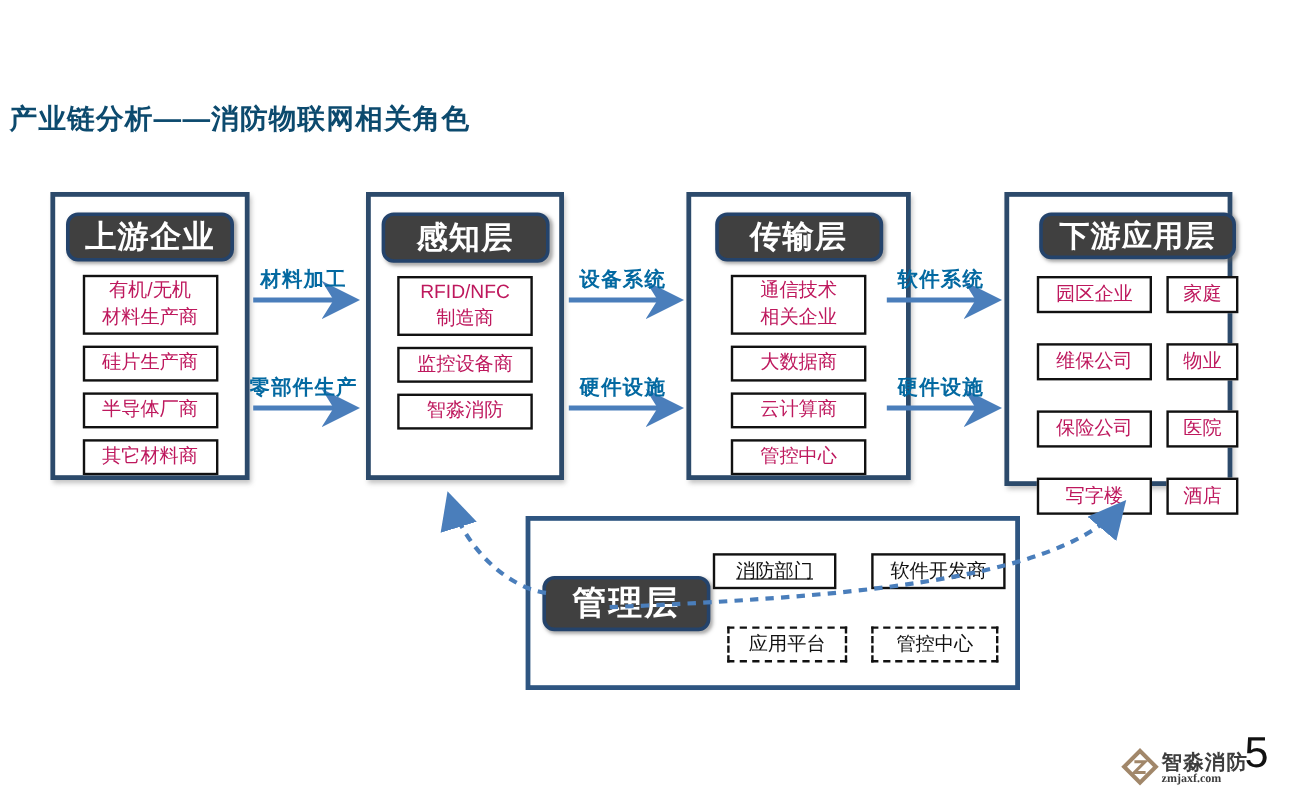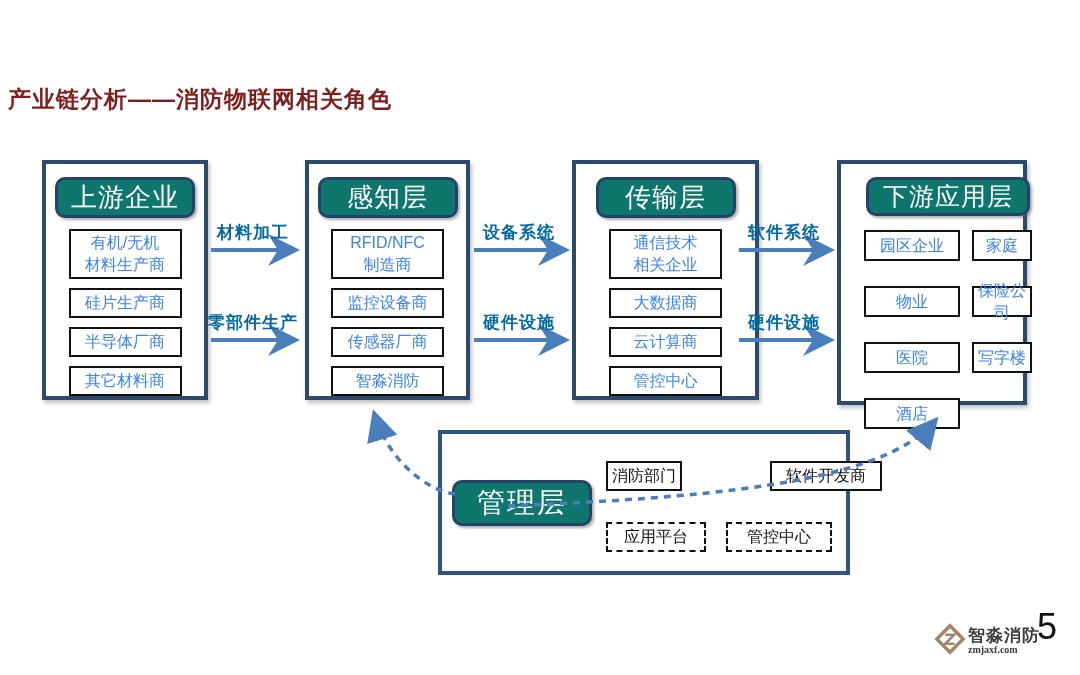--- a/index.html
+++ b/index.html
@@ -3,41 +3,41 @@
 <meta charset="utf-8">
 <style>
   * { margin:0; padding:0; box-sizing:border-box; }
   html,body { background:#ffffff; }
   body { font-family:"Liberation Sans", sans-serif; }
   .canvas {
     position:relative; width:1080px; height:675px; background:#ffffff; overflow:hidden;
   }
   .page-title {
     position:absolute; left:8px; top:84px;
-    font-size:23px; font-weight:bold; color:#7f1d1d; letter-spacing:1px;
+    font-size:23px; font-weight:bold; color:#0c4a6e; letter-spacing:1px;
   }
   
   .col-box {
     position:absolute; top:160px; height:240px;
     border:4px solid #2c4a6b; background:#fff;
     box-shadow:2px 3px 4px rgba(120,120,120,.45);
     display:flex; flex-direction:column; align-items:center;
   }
   .badge {
-    background:#0f766e; border:3px solid #24436b; border-radius:10px;
-    color:#fff; font-weight:normal; text-align:center;
+    background:#404040; border:3px solid #24436b; border-radius:10px;
+    color:#fff; font-weight:bold; text-align:center;
     display:flex; align-items:center; justify-content:center;
     box-shadow:2px 2px 3px rgba(90,90,90,.5);
   }
   .col-badge { width:140px; height:42px; font-size:26px; margin-top:13px; letter-spacing:1px; }
   .items { display:flex; flex-direction:column; align-items:center; margin-top:11px; gap:9px; }
   .item {
     width:113px; border:2px solid #111; background:#fff;
     display:flex; align-items:center; justify-content:center;
-    font-size:16px; color:#3b82f6; text-align:center; white-space:pre-line; line-height:1.35;
+    font-size:16px; color:#be185d; text-align:center; white-space:pre-line; line-height:1.35;
     height:30px;
   }
   .item.tall { height:50px; }
   
   .col4 { height:245px;padding-left:32px; }
   .col4 .col-badge { width:164px; height:40px; font-size:25px; }
   .grid2 { display:grid; grid-template-columns:96px 60px; gap:25px 12px; margin-top:14px; }
   .grid2 .item { width:auto; height:31px; }
   
   .flow-label {
@@ -51,22 +51,22 @@
   }
   .mgmt-badge {
     position:absolute; left:10px; top:46px; width:140px; height:46px;
     font-size:28px; letter-spacing:2px;
   }
   .mgmt-item {
     position:absolute; border:2px solid #111; background:#fff; height:30px;
     display:flex; align-items:center; justify-content:center; font-size:16px; color:#111;
   }
   .mgmt-item.dashed { border:2px dashed #111; }
-  .mi-1 { left:164px; top:27px; width:76px; }
-  .mi-2 { left:284px; top:27px; width:112px;margin-left:44px; }
+  .mi-1 { left:152px; top:27px; width:103px;text-decoration:underline; }
+  .mi-2 { left:284px; top:27px; width:112px; }
   .mi-3 { left:164px; top:88px; width:100px; }
   .mi-4 { left:284px; top:88px; width:106px; }
   
   .overlay { position:absolute; left:0; top:0; width:1080px; height:675px; pointer-events:none; }
   
   .footer-brand { position:absolute; left:968px; top:624px; font-size:17px; font-weight:bold; color:#3d3d3d; letter-spacing:1px; }
   .footer-url { position:absolute; left:968px; top:644px; font-size:10px; font-weight:bold; color:#3d3d3d; font-family:Liberation Serif, serif; }
   .footer-logo { position:absolute; left:933px; top:622px; width:34px; height:34px; }
   .page-num { position:absolute; left:1037px; top:606px; font-size:36px; color:#111; font-weight:400; }
 </style>
@@ -87,41 +87,41 @@
       <div class="item">其它材料商</div>
     </div>
   </div>
 
   <div class="col-box" style="left:305px; width:165px;">
     <div class="badge col-badge">感知层</div>
     <div class="items">
       <div class="item tall">RFID/NFC
 制造商</div>
       <div class="item">监控设备商</div>
-      <div class="item">传感器厂商</div>
       <div class="item">智淼消防</div>
     </div>
   </div>
 
   <div class="col-box" style="left:572px; width:187px;">
     <div class="badge col-badge">传输层</div>
     <div class="items">
       <div class="item tall">通信技术
 相关企业</div>
       <div class="item">大数据商</div>
       <div class="item">云计算商</div>
       <div class="item">管控中心</div>
     </div>
   </div>
 
   <div class="col-box col4" style="left:837px; width:190px;">
     <div class="badge col-badge">下游应用层</div>
     <div class="grid2">
       <div class="item">园区企业</div>
       <div class="item">家庭</div>
+      <div class="item">维保公司</div>
       <div class="item">物业</div>
       <div class="item">保险公司</div>
       <div class="item">医院</div>
       <div class="item">写字楼</div>
       <div class="item">酒店</div>
     </div>
   </div>
 
   <div class="mgmt-box">
     <div class="badge mgmt-badge">管理层</div>

